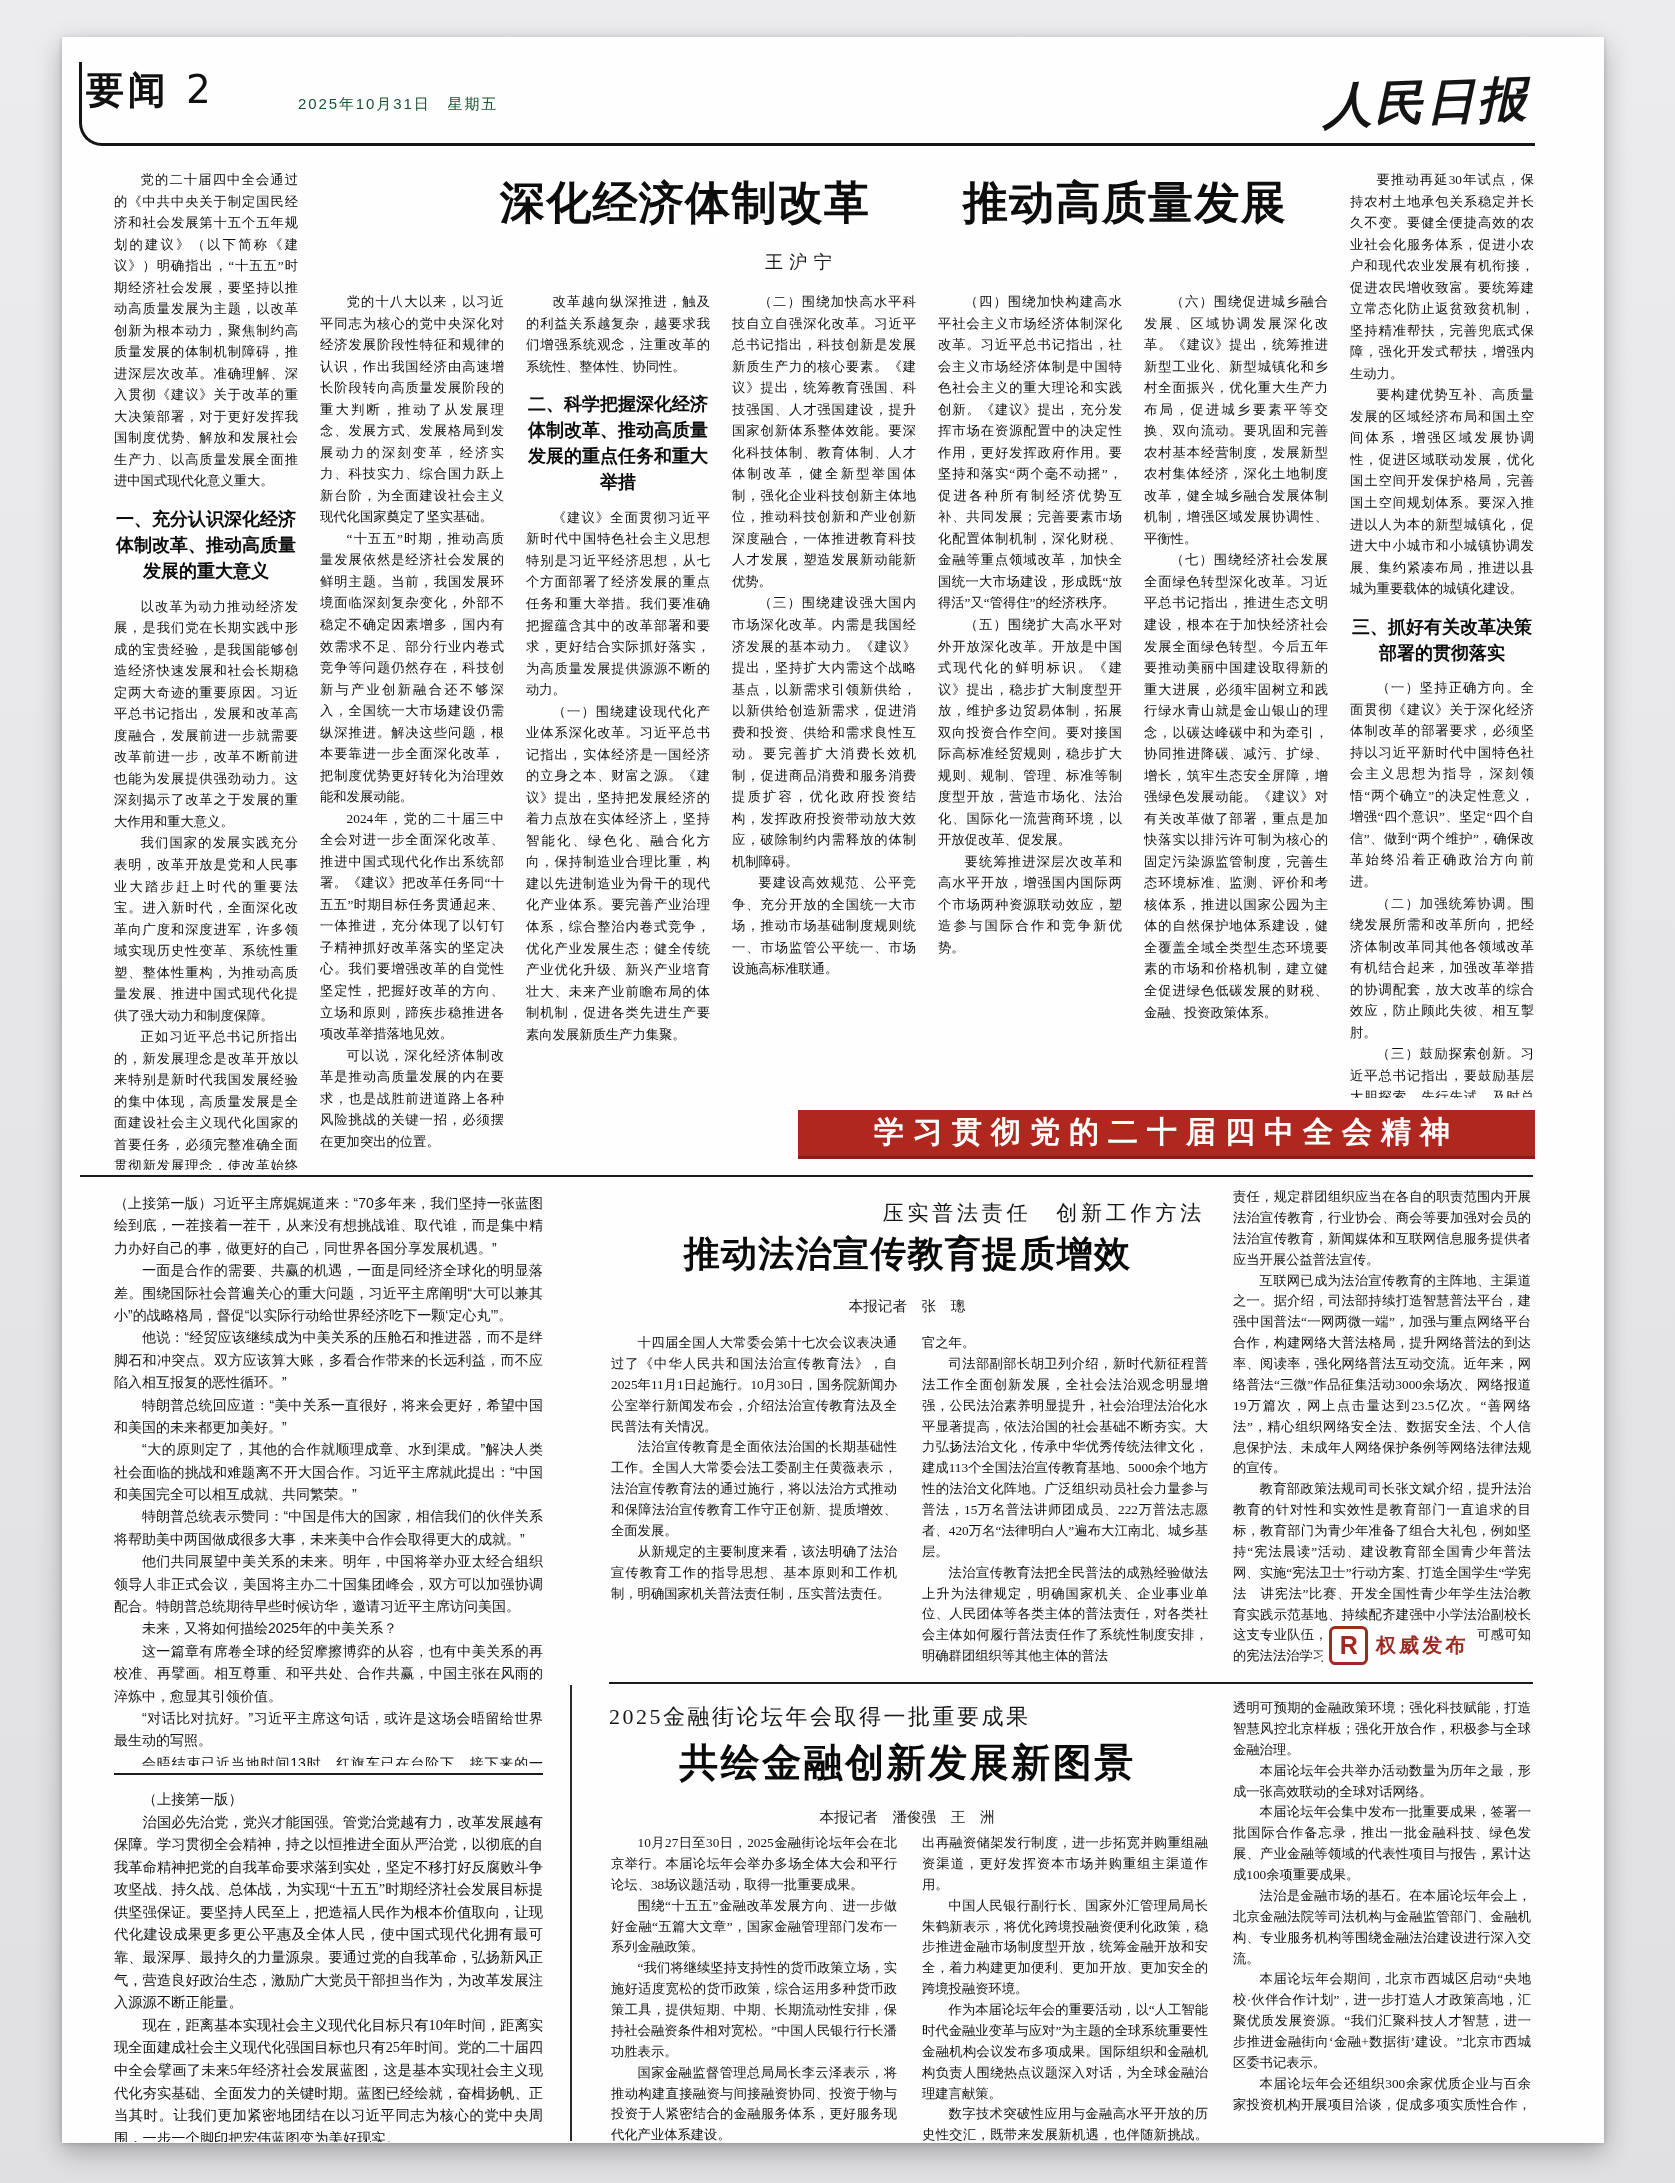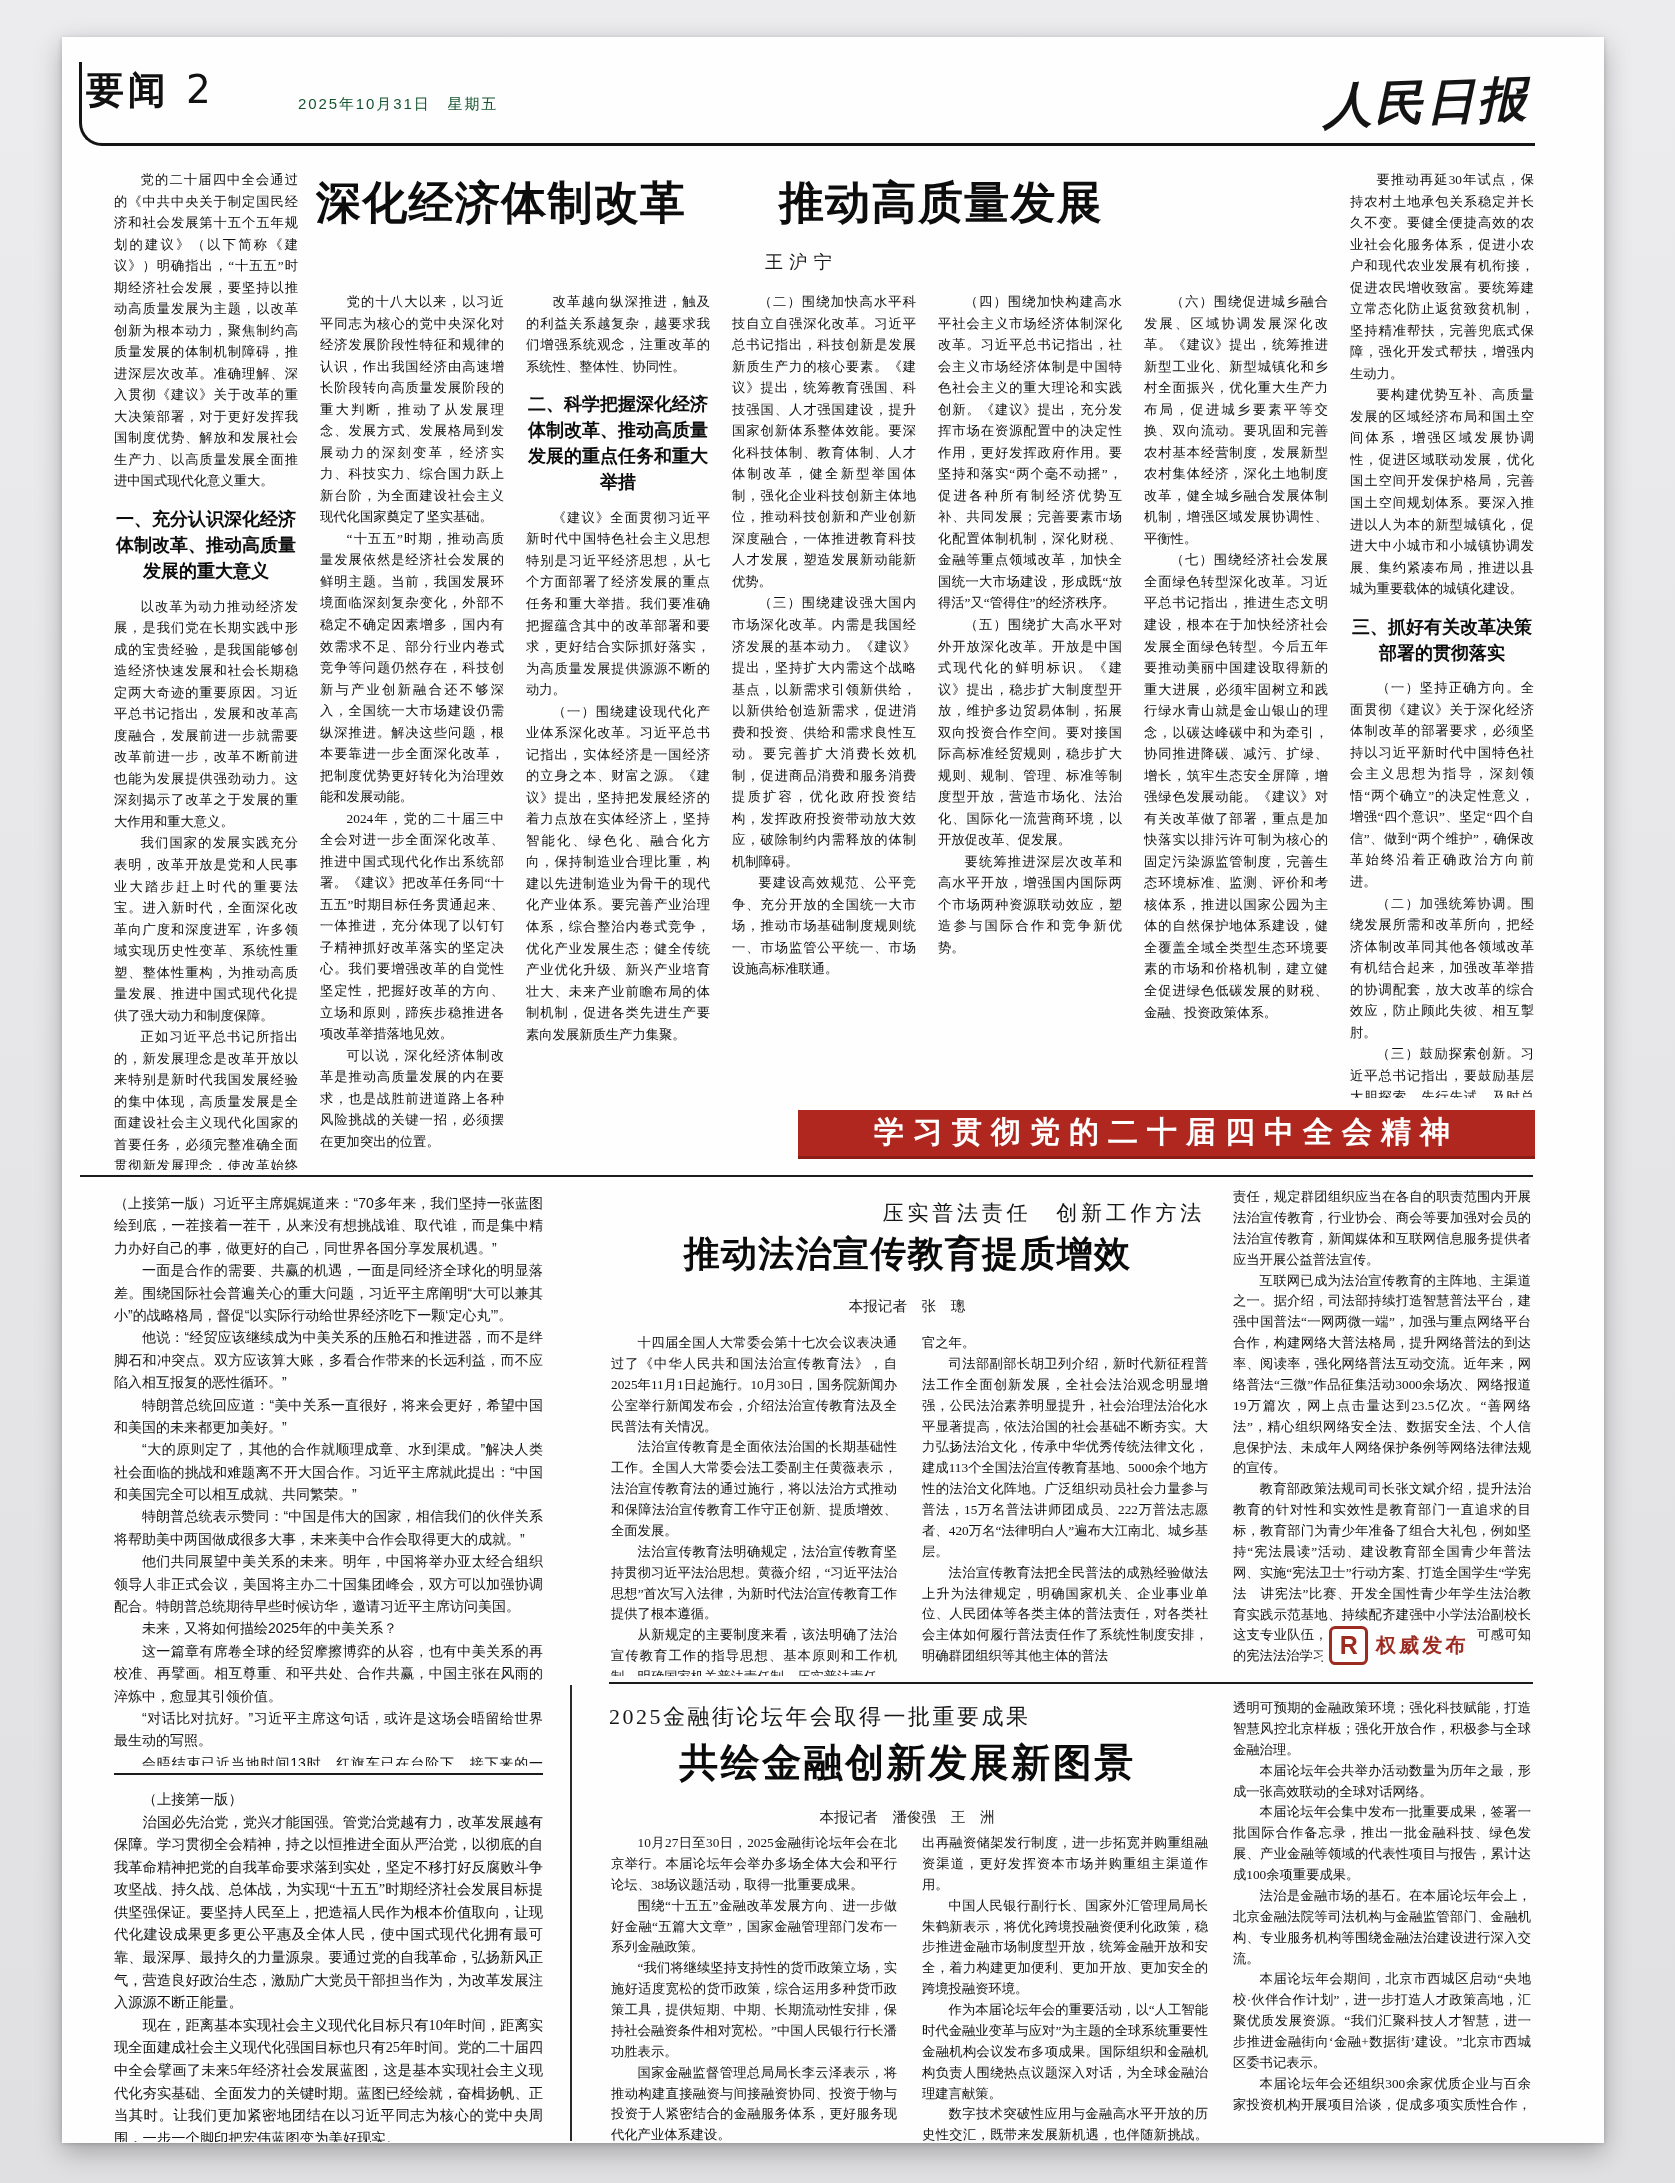--- a/index.html
+++ b/index.html
@@ -10,21 +10,21 @@
   .bracket{position:absolute;left:16.5px;top:25px;width:1453px;height:81px;
            border-left:3.2px solid #151515;border-bottom:3.2px solid #151515;border-bottom-left-radius:23px;}
   .yaowen{position:absolute;left:24px;top:28px;font-family:"Liberation Sans","DejaVu Sans",sans-serif;
           font-weight:bold;font-size:38px;color:#111;letter-spacing:3.8px;}
   .pageno{font-family:"DejaVu Sans",sans-serif;font-weight:400;font-size:39px;margin-left:16.5px;letter-spacing:0;}
   .dateline{position:absolute;left:236px;top:58px;font-size:15px;color:#14532d;letter-spacing:1.9px;
             font-family:"Liberation Sans","DejaVu Sans",sans-serif;}
   .masthead{position:absolute;right:75px;top:33px;font-size:49px;font-weight:bold;font-style:italic;
             font-family:"DejaVu Serif","Liberation Serif",serif;color:#141414;letter-spacing:2.5px;transform:rotate(-2deg);}
   
-  .main-headline{position:absolute;left:254px;top:136px;width:971px;text-align:left;
+  .main-headline{position:absolute;left:254px;top:136px;width:971px;text-align:right;
                  font-family:"Liberation Sans","DejaVu Sans",sans-serif;font-weight:bold;font-size:45px;
                  color:#0d0d0d;letter-spacing:1.3px;white-space:nowrap;}
   .main-author{position:absolute;left:254px;top:213px;width:971px;text-align:center;font-size:18px;color:#1a1a1a;letter-spacing:6.3px;}
   .main-cols{position:absolute;left:52px;top:132px;width:1421px;display:flex;gap:22px;}
   .mcol{flex:none;width:184px;height:877px;margin-top:122px;overflow:hidden;
         font-size:13.3px;line-height:1.62;color:#101010;text-align:justify;}
   .mcol:first-child,.mcol:last-child{margin-top:0;height:1001px;}
   .mcol p{margin:0;text-indent:2em;}
   .mcol h3.sec-h{font-family:"Liberation Sans","DejaVu Sans",sans-serif;font-size:18px;line-height:1.45;
         font-weight:bold;text-align:center;text-indent:0;margin:14px 0 11.4px 0;color:#0c0c0c;}
@@ -152,21 +152,20 @@
       </div>
 
     <div class="rule-v" style="left:508px;top:1648px;height:456px;"></div>
 
     <div class="law-kicker">压实普法责任　创新工作方法</div>
     <div class="law-headline">推动法治宣传教育提质增效</div>
     <div class="law-byline">本报记者　张　璁</div>
     <div class="ncol law-c1">
         <p>十四届全国人大常委会第十七次会议表决通过了《中华人民共和国法治宣传教育法》，自2025年11月1日起施行。10月30日，国务院新闻办公室举行新闻发布会，介绍法治宣传教育法及全民普法有关情况。</p>
         <p>法治宣传教育是全面依法治国的长期基础性工作。全国人大常委会法工委副主任黄薇表示，法治宣传教育法的通过施行，将以法治方式推动和保障法治宣传教育工作守正创新、提质增效、全面发展。</p>
-        <p>法治宣传教育法明确规定，法治宣传教育坚持贯彻习近平法治思想。黄薇介绍，“习近平法治思想”首次写入法律，为新时代法治宣传教育工作提供了根本遵循。</p>
         <p>从新规定的主要制度来看，该法明确了法治宣传教育工作的指导思想、基本原则和工作机制，明确国家机关普法责任制，压实普法责任。</p>
       </div>
     <div class="ncol law-c2 runon">
         <p>官之年。</p>
         <p>司法部副部长胡卫列介绍，新时代新征程普法工作全面创新发展，全社会法治观念明显增强，公民法治素养明显提升，社会治理法治化水平显著提高，依法治国的社会基础不断夯实。大力弘扬法治文化，传承中华优秀传统法律文化，建成113个全国法治宣传教育基地、5000余个地方性的法治文化阵地。广泛组织动员社会力量参与普法，15万名普法讲师团成员、222万普法志愿者、420万名“法律明白人”遍布大江南北、城乡基层。</p>
         <p>法治宣传教育法把全民普法的成熟经验做法上升为法律规定，明确国家机关、企业事业单位、人民团体等各类主体的普法责任，对各类社会主体如何履行普法责任作了系统性制度安排，明确群团组织等其他主体的普法</p>
       </div>
     <div class="ncol law-c3 runon">
         <p>责任，规定群团组织应当在各自的职责范围内开展法治宣传教育，行业协会、商会等要加强对会员的法治宣传教育，新闻媒体和互联网信息服务提供者应当开展公益普法宣传。</p>
         <p>互联网已成为法治宣传教育的主阵地、主渠道之一。据介绍，司法部持续打造智慧普法平台，建强中国普法“一网两微一端”，加强与重点网络平台合作，构建网络大普法格局，提升网络普法的到达率、阅读率，强化网络普法互动交流。近年来，网络普法“三微”作品征集活动3000余场次、网络报道19万篇次，网上点击量达到23.5亿次。“善网络法”，精心组织网络安全法、数据安全法、个人信息保护法、未成年人网络保护条例等网络法律法规的宣传。</p>

